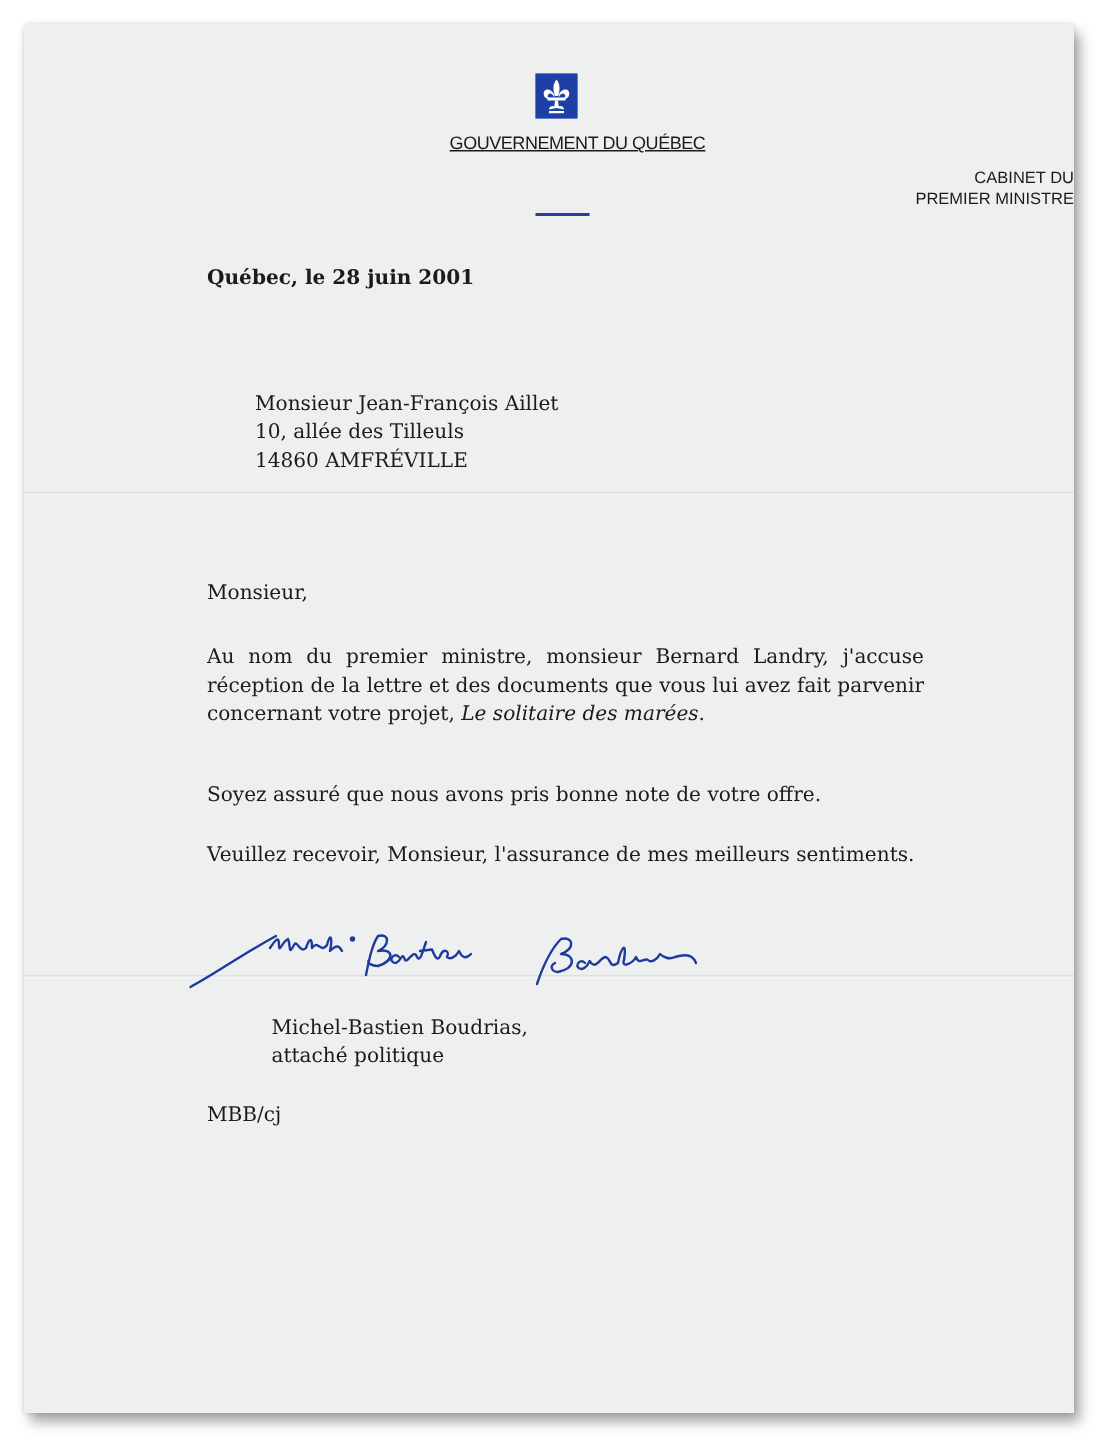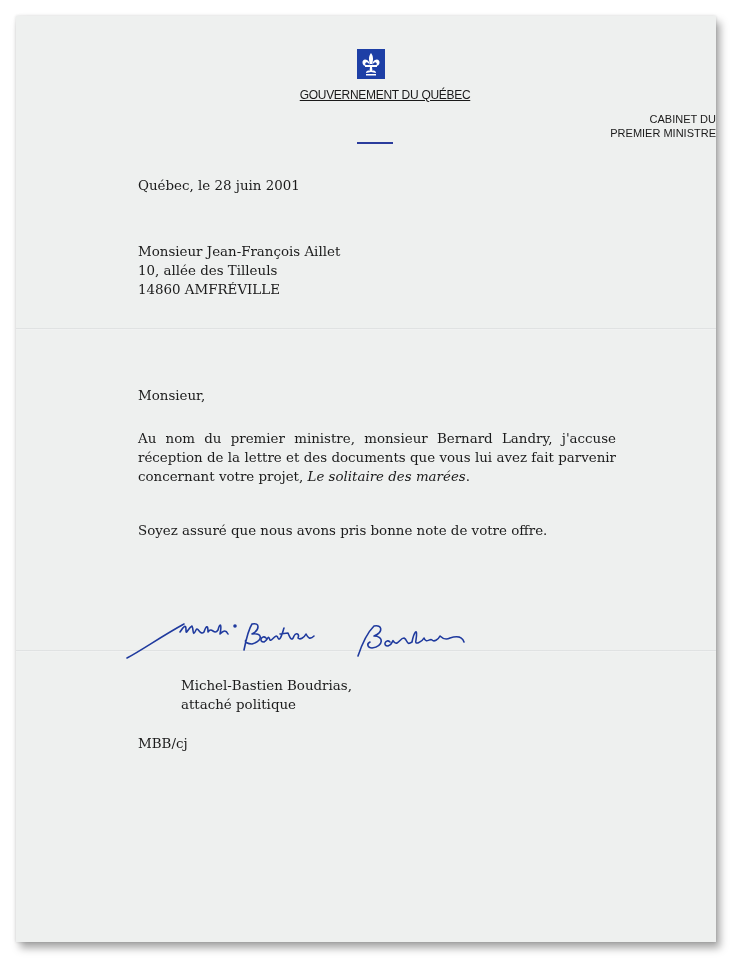--- a/index.html
+++ b/index.html
@@ -87,22 +87,22 @@
 
     .letter {
       position: absolute;
       left: 122px;
       width: 478px;
       font-family: "DejaVu Serif", serif;
       font-size: 13.4px;
       color: #1b1b1b;
       line-height: 19px;
     }
-    .date { top: 160px; }
-    .address { top: 226px; }
+    .date { top: 160px; font-weight: bold; }
+    .address { top: 244px; margin-left: 32px; }
     .address div { display: block; }
     .salutation { top: 370px; }
     .para1 { top: 413px; text-align: justify; }
     .para2 { top: 505px; }
     .para3 { top: 545px; text-align: justify; }
     .para1 i, .para1 em { font-style: italic; }
 
     .signature {
       position: absolute;
       left: 106px;
@@ -152,20 +152,21 @@
     <div>10, allée des Tilleuls</div>
     <div>14860 AMFRÉVILLE</div>
   </div>
 
   <div class="letter salutation">Monsieur,</div>
 
   <div class="letter para1"><span>Au nom du premier ministre, monsieur Bernard Landry, j'accuse réception de la lettre et des documents que vous lui avez fait parvenir concernant votre projet, </span><i>Le solitaire des marées</i><span>.</span></div>
 
   <div class="letter para2">Soyez assuré que nous avons pris bonne note de votre offre.</div>
 
+  <div class="letter para3">Veuillez recevoir, Monsieur, l'assurance de mes meilleurs sentiments.</div>
 
   <div class="signature">
     <svg viewBox="0 0 380 50" xmlns="http://www.w3.org/2000/svg" fill="none" stroke="#1f3a9e" stroke-width="1.6" stroke-linecap="round" stroke-linejoin="round">
       <path d="M5 42 C20 34 40 20 62 8"></path>
       <path d="M58 16 C62 10 64 8 64 14 C64 20 66 12 70 10 C72 14 70 22 74 14 C76 10 78 20 82 16 C84 10 86 8 86 16 C90 10 92 20 96 14 C98 6 100 8 98 18 C102 14 104 14 106 18"></path>
       <circle cx="113" cy="10" r="1" fill="#1f3a9e"></circle>
       <path d="M122 34 C124 24 126 14 130 8 C138 6 138 14 130 18 C140 16 142 24 130 28 C126 28 122 26 124 24"></path>
       <path d="M144 22 C140 18 136 26 142 26 C146 24 146 18 148 24 C150 26 154 16 156 22 C158 26 160 18 162 12 M158 18 L166 17 C168 22 170 26 172 20 C174 16 178 18 176 22 C178 24 182 22 184 18 C186 22 188 24 192 20"></path>
       <path d="M236 40 C240 28 246 16 252 10 C260 8 262 16 252 20 C262 20 262 30 250 32 C246 32 244 28 248 26"></path>
       <path d="M268 26 C264 22 260 30 266 30 C272 28 270 22 272 26 C276 30 278 22 282 22 C286 24 284 30 290 26 C292 16 296 10 294 24 C292 30 300 26 302 22 C304 28 308 22 310 24 C312 26 316 24 318 20 C320 22 324 24 328 22 C334 20 340 20 342 26"></path>

